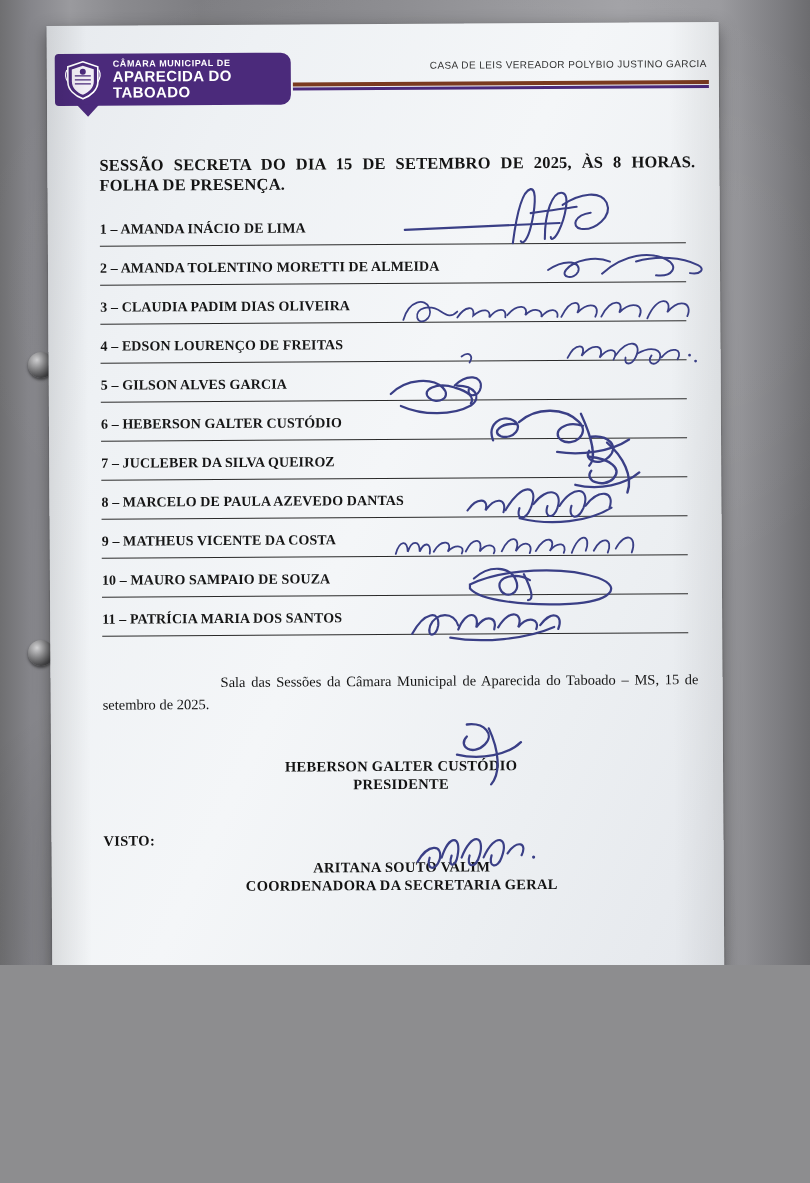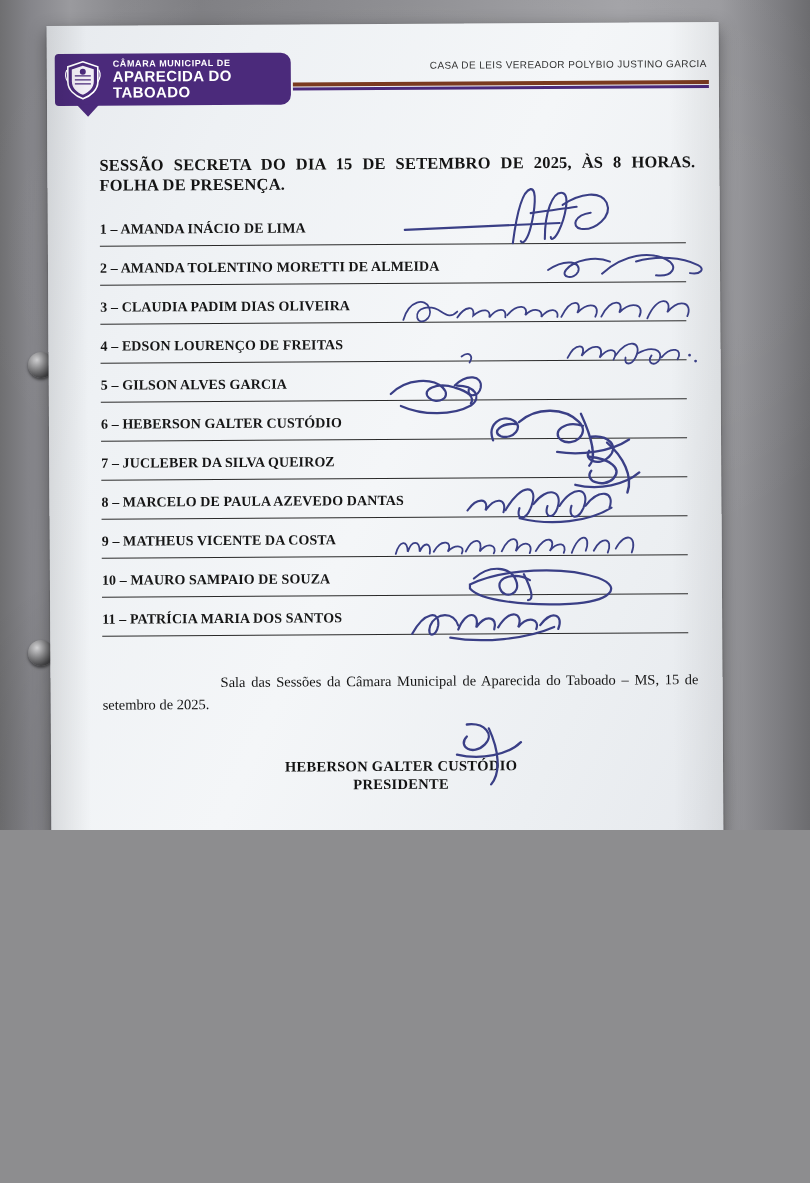--- a/index.html
+++ b/index.html
@@ -11,21 +11,21 @@
     width: 810px;
     height: 1183px;
     overflow: hidden;
     font-family: "Liberation Serif", serif;
   }
 
   
   .scene {
     position: relative;
     width: 810px;
-    height: 830px;
+    height: 965px;
     background:
       linear-gradient(90deg,
         #6f6f71 0px, #85858a 30px, #9a9a9e 70px, #8a8a8e 120px,
         #7e7e82 200px, #8c8c90 400px, #a2a2a6 620px, #9b9b9f 720px,
         #7d7d81 780px, #6c6c6f 810px);
     overflow: hidden;
   }
   .scene:before {
     content: "";
     position: absolute;

